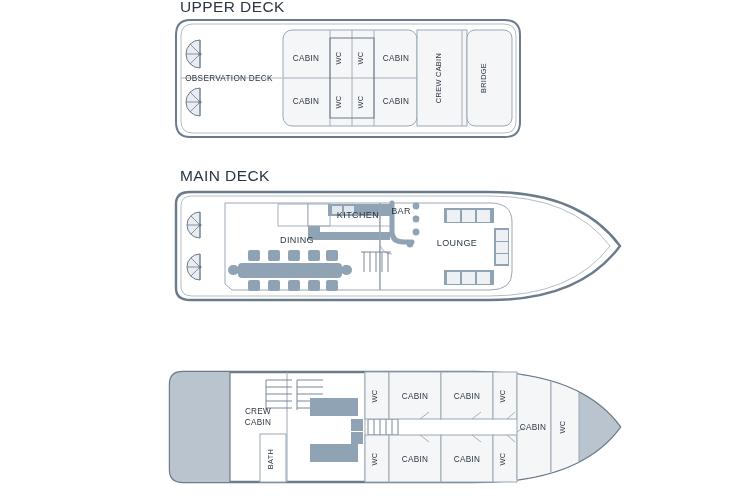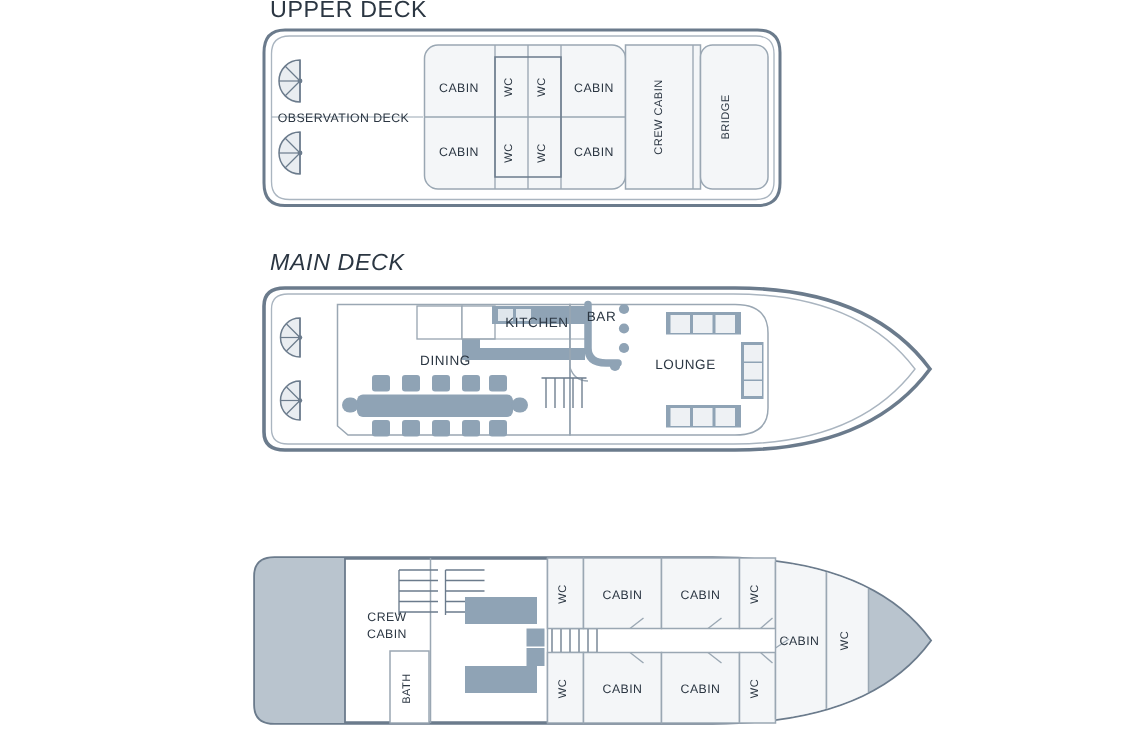--- a/index.html
+++ b/index.html
@@ -33,21 +33,21 @@
   .deck-title {
     position: absolute;
     font-size: 15.5px;
     font-weight: normal;
     letter-spacing: 0.4px;
     color: #2b3642;
     white-space: nowrap;
     font-family: "Liberation Sans", sans-serif;
   }
   #deck-upper .deck-title  { left: 160px; top: -2px; }
-  #deck-main  .deck-title  { left: 160px; top: 7px; font-style: italic; }
+  #deck-main  .deck-title  { left: 160px; top: 7px; }
   #deck-lower .deck-title  { left: 155px; top: 6px; }
 
   .deck-svg {
     position: absolute;
     left: 0;
     top: 0;
   }
   svg text {
     font-family: "Liberation Sans", sans-serif;
     fill: #2b3642;

